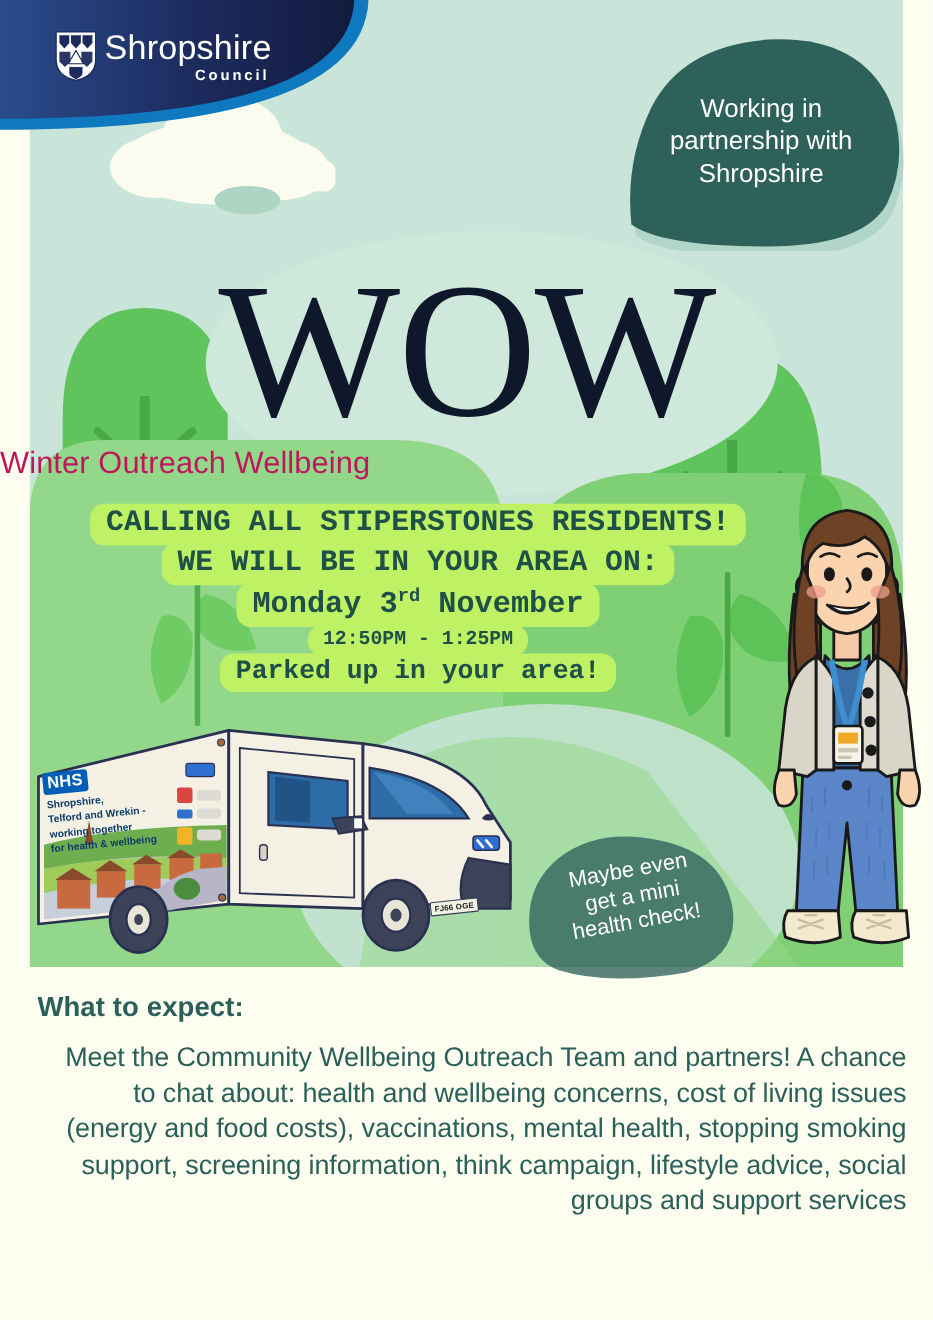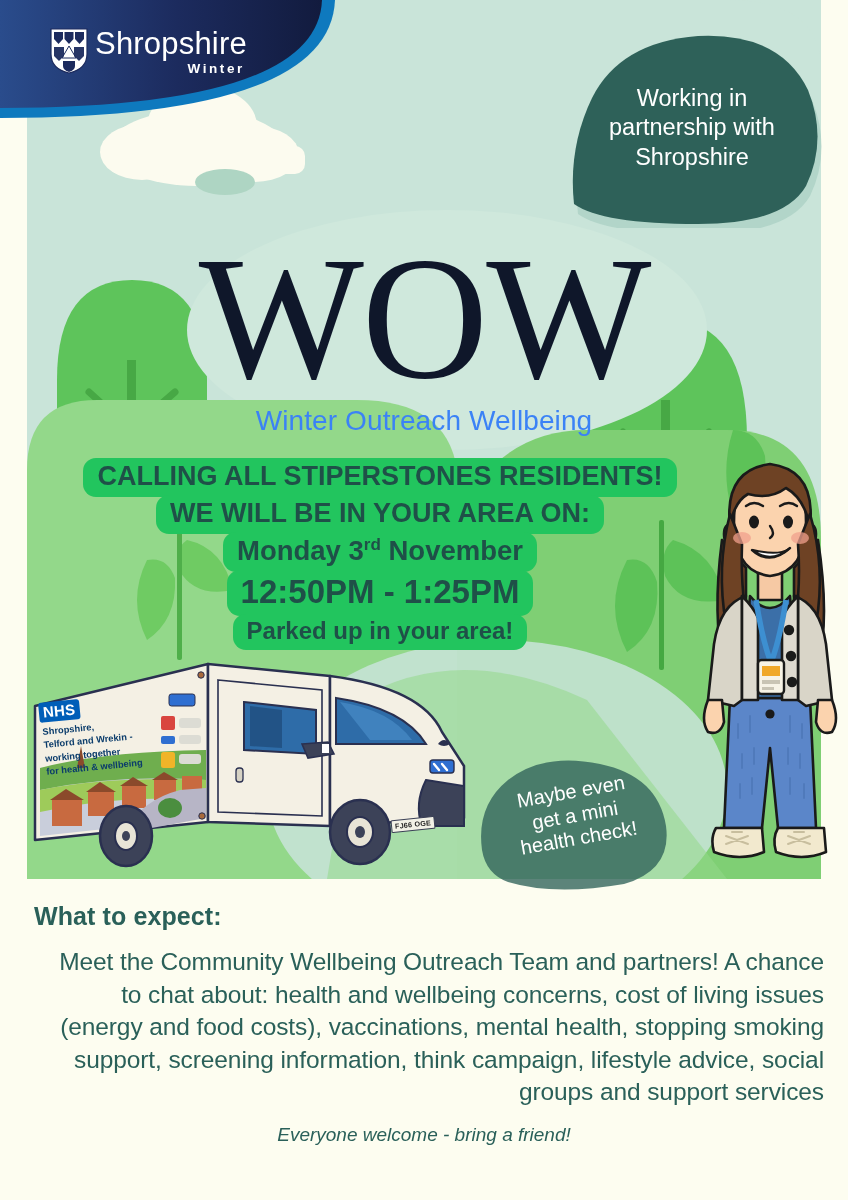--- a/index.html
+++ b/index.html
@@ -37,39 +37,40 @@
     padding:0 16px;box-sizing:border-box;
   }
 
   
   .wow{
     position:absolute;left:0;top:238px;width:848px;text-align:center;
     color:#0f172a;font-family:"Liberation Serif", serif;
     font-size:175px;line-height:.92;letter-spacing:-2px;font-weight:400;
   }
   .wow-sub{
-    position:absolute;left:0;top:405px;width:848px;text-align:center;
-    color:#3b82f6;font-size:28px;font-weight:400;letter-spacing:.1px;
+    position:absolute;left:0;top:405px;width:848px;
+    color:#be185d;font-size:28px;font-weight:400;letter-spacing:.1px;
   }
 
   
   .info{
     position:absolute;left:0;top:459px;width:760px;
     display:flex;flex-direction:column;align-items:center;
   }
   .info-line{
-    background:#22c55e;color:#1F5048;
+    background:#bef264;color:#1F5048;
     font-weight:bold;border-radius:13px;
     padding:3px 14px 5px 14px;margin:-1px 0;
     white-space:nowrap;
+    font-family:Liberation Mono, monospace;
   }
   .l1{font-size:27px;}
   .l2{font-size:27px;}
   .l3{font-size:27.5px;}
-  .l4{font-size:33px;}
+  .l4{font-size:18px;}
   .l5{font-size:24px;}
   .sup{font-size:.62em;vertical-align:super;}
 
   
   .van{position:absolute;left:30px;top:640px;width:440px;height:235px;}
   .nhs-badge{
     position:absolute;left:38px;top:703px;
     background:#005EB8;color:#fff;font-weight:bold;font-size:15px;
     letter-spacing:.3px;padding:1px 4px 2px 4px;border-radius:3px;
     transform:rotate(-5.5deg);transform-origin:left top;
@@ -186,21 +187,21 @@
           <path d="M25 4 h9 v7 l-4.5 5 L25 11 Z"></path>
           <path d="M19 18 l7 12 h-14 Z" fill="#ffffff" stroke="#1C2B5E" stroke-width="1"></path>
           <path d="M4 19 h10 v9 l-5 5 l-5-5 Z" opacity=".95"></path>
           <path d="M24 19 h10 v9 l-5 5 l-5-5 Z" opacity=".95"></path>
           <path d="M13 33 h12 v5 q0 4 -6 6 q-6 -2 -6 -6 Z"></path>
         </g>
         <path d="M1 1 H37 V26 Q37 41 19 45 Q1 41 1 26 Z" fill="none" stroke="#1C2B5E" stroke-width="1.2"></path>
       </svg>
       <div class="logo-text">
         <span class="logo-name">Shropshire</span>
-        <span class="logo-sub">Winter</span>
+        <span class="logo-sub">Council</span>
       </div>
     </div>
   </div>
 
   <div class="partner-blob">
     <svg viewBox="0 0 268 200">
       <path d="M16 176 Q10 120 34 70 Q62 14 140 8 Q222 4 250 62 Q270 112 248 158 Q226 196 140 196 Q44 196 16 176 Z" fill="#9FC9BC" opacity=".55" transform="translate(4,10)"></path>
       <path d="M16 176 Q10 120 34 70 Q62 14 140 8 Q222 4 250 62 Q270 112 248 158 Q226 196 140 196 Q44 196 16 176 Z" fill="#2E6159"></path>
     </svg>
     <div class="partner-text">
@@ -379,15 +380,14 @@
 
     <g stroke="#4A74B4" stroke-width="1.8" stroke-linecap="round" opacity=".7">
       <path d="M48 276 v14 M60 268 v16 M100 268 v16 M112 276 v14 M52 306 v14 M64 300 v16 M98 300 v16 M110 306 v14 M50 336 v14 M62 330 v16 M100 330 v16 M114 336 v14"></path>
     </g>
   </svg>
 
   <div class="bottom">
     <h2>What to expect:</h2>
     <p>Meet the Community Wellbeing Outreach Team and partners! A chance to chat about: health and wellbeing concerns, cost of living issues (energy and food costs), vaccinations, mental health, stopping smoking support, screening information, think campaign, lifestyle advice, social groups and support services</p>
   </div>
-  <div class="tagline">Everyone welcome - bring a friend!</div>
 
 </div>
 
 </body></html>

